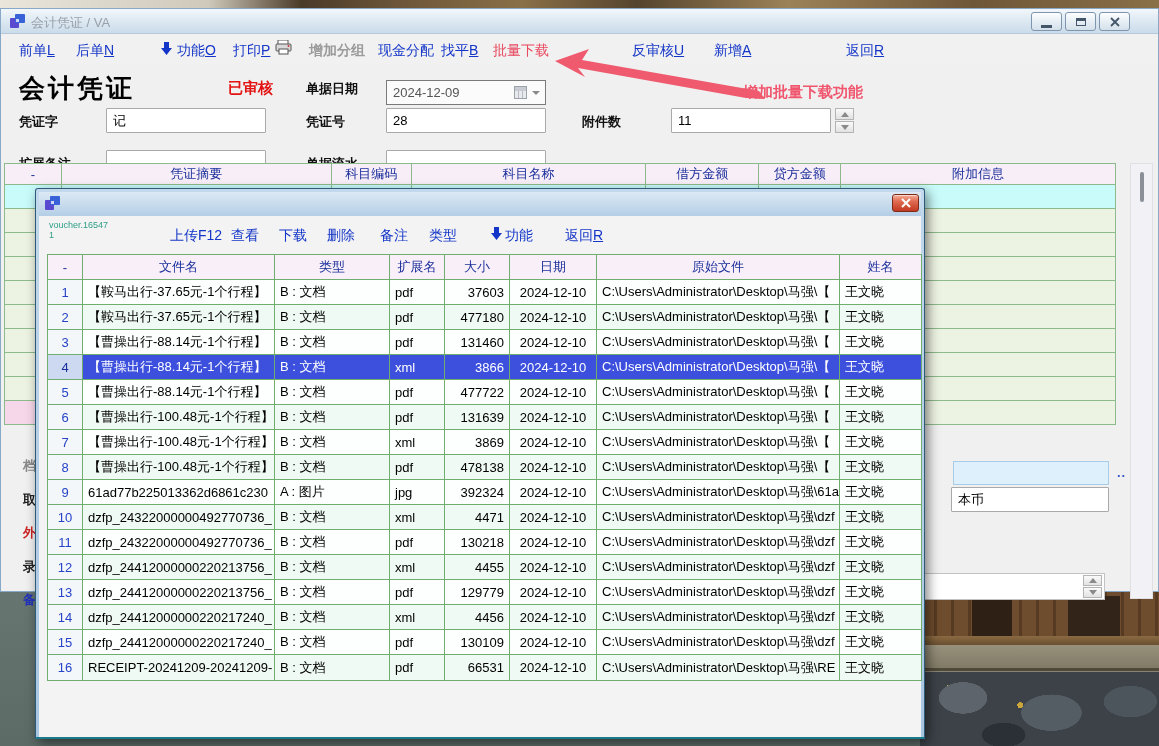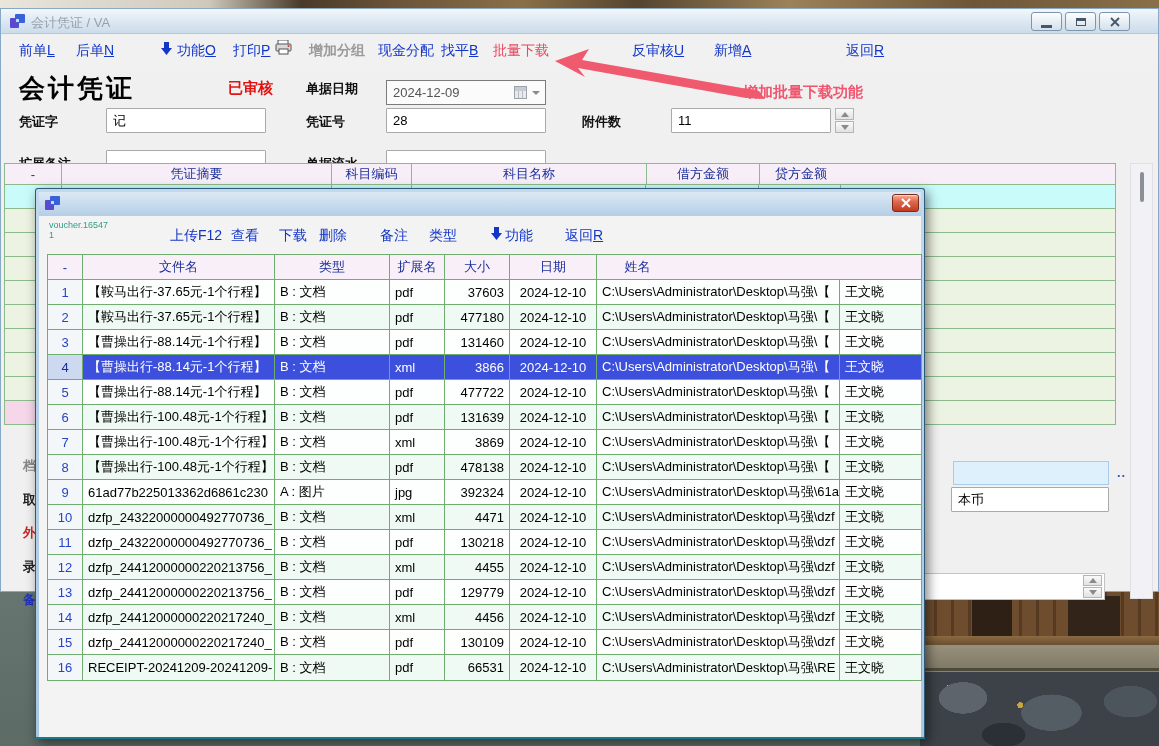--- a/index.html
+++ b/index.html
@@ -218,20 +218,21 @@
     </svg>
 
     <div class="abs" id="main-table">
         <div class="mt-header">
           <div class="cell" style="width: 57px;">-</div>
           <div class="cell" style="width: 270px; text-align: center;">凭证摘要</div>
           <div class="cell" style="width: 80px;">科目编码</div>
           <div class="cell" style="width: 235px;">科目名称</div>
           <div class="cell" style="width: 113px; text-align: right;">借方金额</div>
           <div class="cell" style="width: 82px;">贷方金额</div>
+          <div class="cell" style="width: 274px;">附加信息</div>
         </div>
         <div class="mt-row cyan">
           <div class="cell" style="width: 57px;"></div>
           <div class="cell" style="width: 270px;"></div>
           <div class="cell" style="width: 80px;"></div>
           <div class="cell" style="width: 235px;"></div>
           <div class="cell" style="width: 113px;"></div>
           <div class="cell" style="width: 82px;"></div>
           <div class="cell" style="width: 274px;"></div>
         </div>
@@ -359,37 +360,38 @@
     </div>
     <div id="dlg-body">
       <div id="dlg-toolbar">
         <div id="dlg-badge">
           <div>voucher.16547</div>
           <div>1</div>
         </div>
       <span class="dtb-item" style="left: 131px;">上传<span>F12</span></span>
           <span class="dtb-item" style="left: 192px;">查看</span>
           <span class="dtb-item" style="left: 240px;">下载</span>
-          <span class="dtb-item" style="left: 280px;">删除</span>
+          <span class="dtb-item" style="left: 288px;">删除</span>
           <span class="dtb-item" style="left: 341px;">备注</span>
           <span class="dtb-item" style="left: 390px;">类型</span>
           <span class="dtb-item" style="left: 452px;"><svg width="11" height="13" viewBox="0 0 11 13">
               <polygon points="3,0 8,0 8,6 11,6 5.5,13 0,6 3,6" fill="#1436c8"></polygon>
             </svg></span>
           <span class="dtb-item" style="left: 466px;">功能</span>
           <span class="dtb-item" style="left: 526px;">返回<u>R</u></span>
         </div>
       <div id="dlg-table">
           <div class="dt-header">
             <div class="cell" style="width: 35px;">-</div>
             <div class="cell" style="width: 192px;">文件名</div>
             <div class="cell" style="width: 115px;">类型</div>
             <div class="cell" style="width: 55px;">扩展名</div>
             <div class="cell" style="width: 65px;">大小</div>
             <div class="cell" style="width: 87px;">日期</div>
+            <div class="cell" style="width: 243px;">原始文件</div>
             <div class="cell" style="width: 81px;">姓名</div>
           </div>
           <div class="dt-row">
             <div class="cell c num c" style="width: 35px;">1</div>
             <div class="cell l" style="width: 192px;">【鞍马出行-37.65元-1个行程】</div>
             <div class="cell l" style="width: 115px;">B : 文档</div>
             <div class="cell l" style="width: 55px;">pdf</div>
             <div class="cell r" style="width: 65px;">37603</div>
             <div class="cell c" style="width: 87px;">2024-12-10</div>
             <div class="cell l" style="width: 243px;">C:\Users\Administrator\Desktop\马强\【</div>

